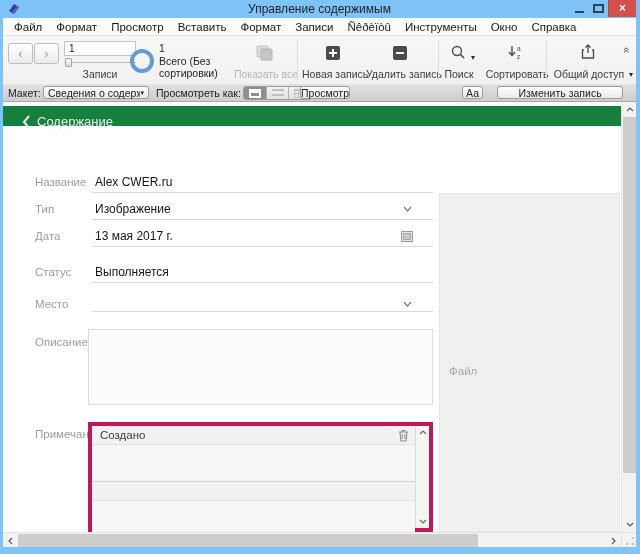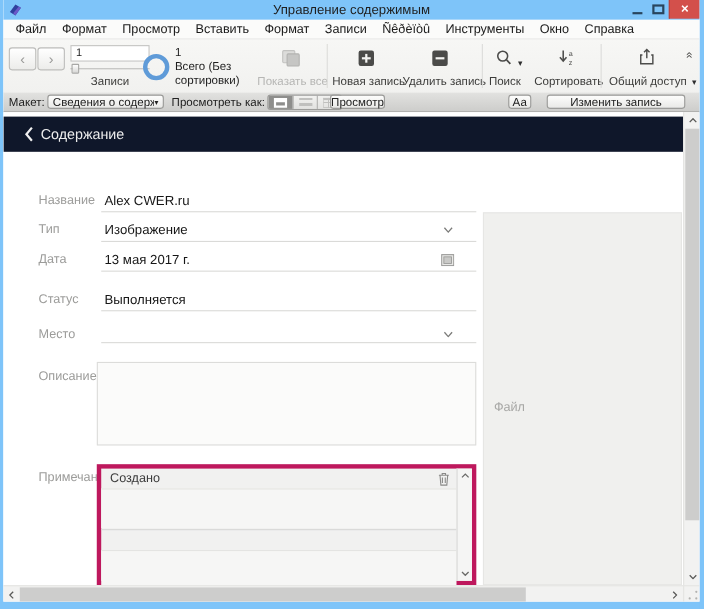--- a/index.html
+++ b/index.html
@@ -61,21 +61,21 @@
   .ic-form{ width:12px; height:9px; border:2px solid #c0c0be; border-top-width:4px; }
   .cell.active .ic-form{ border-color:#fff; }
   .ic-list{ width:12px; height:9px; background:repeating-linear-gradient(#c0c0be 0 2px, transparent 2px 5px); }
   .ic-table{ width:12px; height:9px;
              background:linear-gradient(#c0c0be,#c0c0be) 0 0/12px 2px no-repeat,
              repeating-linear-gradient(90deg,#c0c0be 0 1px, transparent 1px 4px),
              repeating-linear-gradient(#c0c0be 0 1px, transparent 1px 4px); }
 
   
   .content{ left:0; top:102px; width:618px; height:430px; background:#fff; overflow:hidden; }
-  .chead{ left:0; right:0; top:4px; height:32px; background:#0f172a; color:#ededed; }
+  .chead{ left:0; right:0; top:4px; height:20px; background:#15803d; color:#ededed; }
   .chead .ttl{ position:absolute; left:34px; top:8px; font-size:13px; }
   .flabel{ position:absolute; left:32px; font-size:11.5px; color:#9c9c9a; }
   .fvalue{ position:absolute; left:92px; font-size:12px; color:#161616; }
   .funder{ position:absolute; left:89px; width:341px; height:1px; background:#dadad8; }
   .descbox{ left:85px; top:227px; width:345px; height:76px; background:#fbfbfa; border:1px solid #dcdcda; }
   .filebox{ left:436px; top:91px; width:181px; height:339px; background:#f0f0ee; border:1px solid #e6e6e4; }
   .filebox .flbl{ position:absolute; left:9px; top:171px; font-size:11.5px; color:#a8a8a6; }
 
   .portal{ left:85px; top:320px; width:345px; height:110px; background:#f1f1f0; border:4px solid #be185d; }
   .p-scroll{ position:absolute; right:0; top:0; bottom:0; width:14px; border-left:1px solid #d8d8d6; background:#f5f5f4; }

